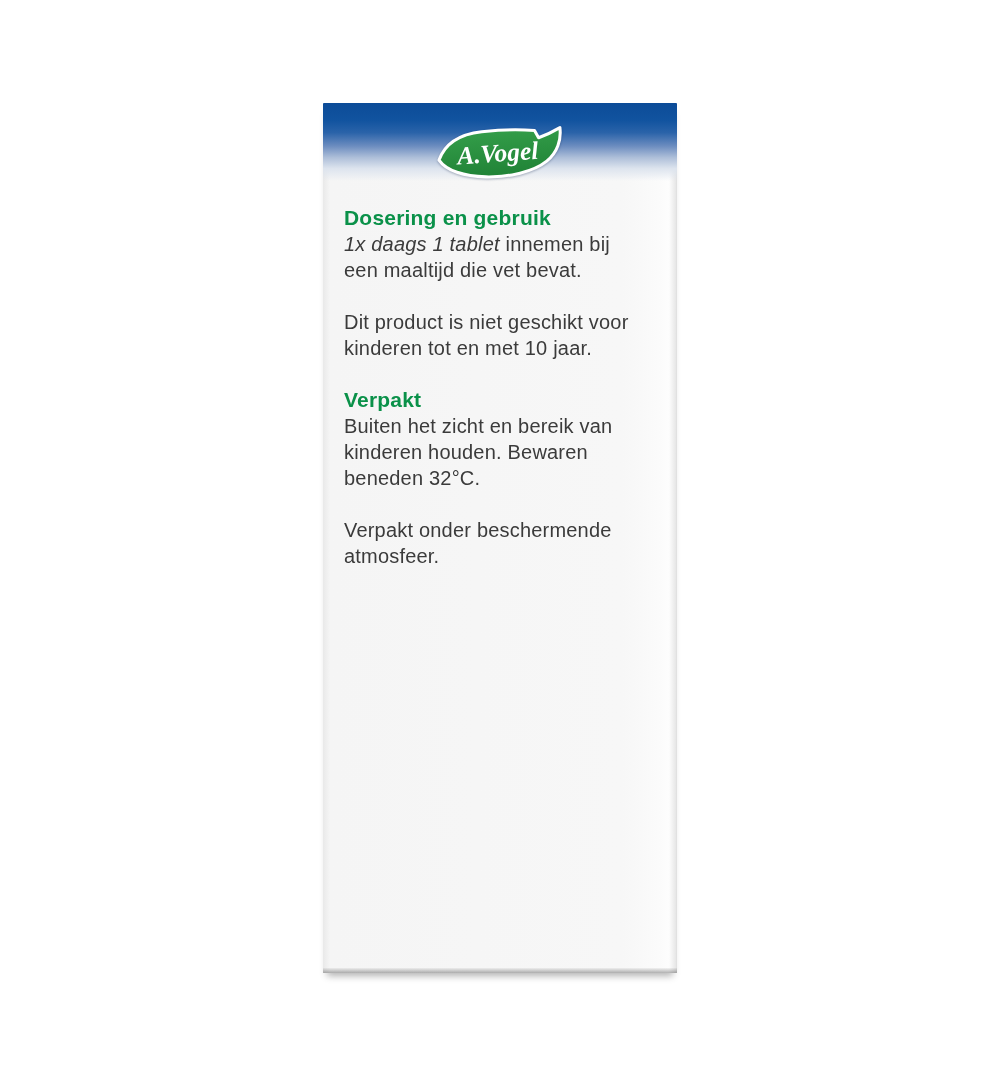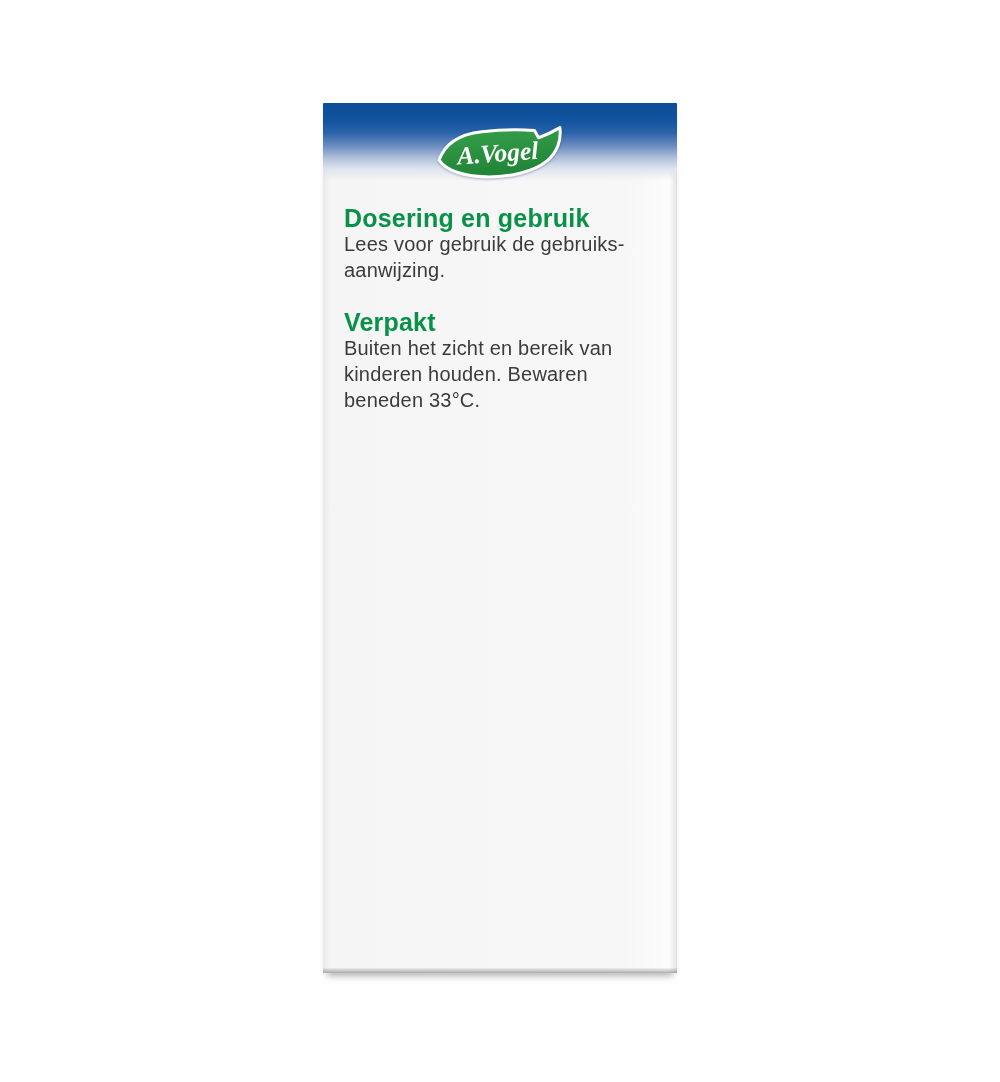--- a/index.html
+++ b/index.html
@@ -67,21 +67,21 @@
     top: 102px;
     width: 336px;
     color: #3b3b3b;
     font-size: 20px;
     line-height: 26px;
     letter-spacing: 0.2px;
   }
   .heading {
     color: #0a9149;
     font-weight: 700;
-    font-size: 25px;
+    font-size: 21px;
     line-height: 26px;
   }
   .para {
     white-space: pre-line;
     margin: 0 0 26px 0;
   }
   .para:last-child { margin-bottom: 0; }
   .italic { font-style: italic; }
   .block { display: block; }
 </style>
@@ -111,32 +111,35 @@
                  C 95,44.5 71,50 48,49.5
                  C 27,49 9,43.5 2,33 Z" fill="url(#leafGrad)" stroke="#ffffff" stroke-width="3" stroke-linejoin="round"></path>
         <text x="60" y="34.5" text-anchor="middle" font-family="Liberation Serif, DejaVu Serif, serif" font-size="25" font-style="italic" font-weight="700" fill="#ffffff" transform="rotate(-4 60 30)">A.Vogel</text>
       </svg>
     </div>
 
     <div class="content">
 
       <div class="heading">Dosering en gebruik</div>
 
+      <p class="para"><span class="italic">1x daags 1 tablet</span><span> innemen bij</span><span class="block">een maaltijd die vet bevat.</span></p>
 
 
+      <p class="para">Dit product is niet geschikt voor
+kinderen tot en met 10 jaar.</p>
 
-      <p class="para">Lees voor gebruik de gebruiks-
-aanwijzing.</p>
 
       <div class="heading">Verpakt</div>
 
       <p class="para">Buiten het zicht en bereik van
 kinderen houden. Bewaren
-beneden 33°C.</p>
+beneden 32°C.</p>
 
+      <p class="para">Verpakt onder beschermende
+atmosfeer.</p>
 
     </div>
 
     <div class="panel-bottom-edge"></div>
 
   </div>
 
 </div>
 
 </body></html>

